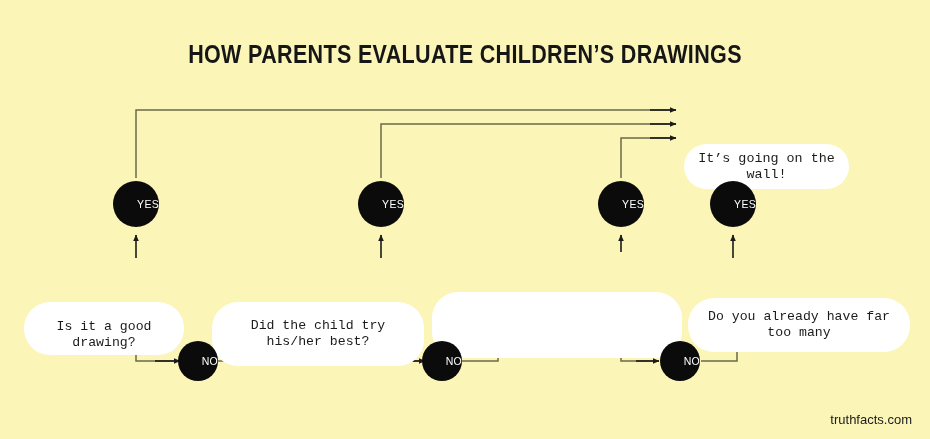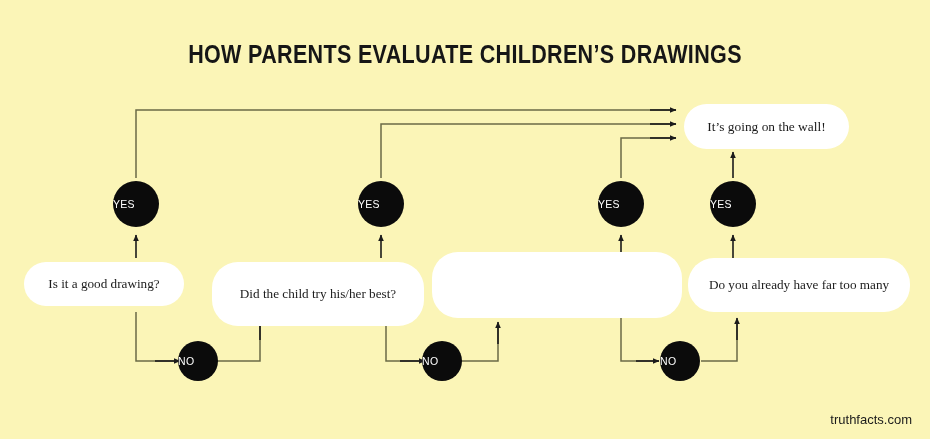--- a/index.html
+++ b/index.html
@@ -43,36 +43,37 @@
   }
   .node-box {
     position: absolute;
     background: #ffffff;
     border-radius: 26px;
     display: flex;
     align-items: center;
     justify-content: center;
     text-align: center;
     color: #1b1b1b;
-    font-family: Liberation Serif, serif;
+    font-family: Liberation Mono, monospace;
     font-size: 13.2px;
     line-height: 16px;
     box-sizing: border-box;
     padding: 4px 12px;
+    margin-top: 40px;
   }
   .node-box.result {
     font-size: 13.4px;
   }
   .circle {
     position: absolute;
     background: #0b0b0b;
     border-radius: 50%;
     display: flex;
     align-items: center;
-    justify-content: flex-start;
+    justify-content: flex-end;
     color: #ffffff;
     font-family: "Liberation Sans", sans-serif;
     font-size: 10.5px;
     letter-spacing: 0.3px;
   }
   #credit {
     position: absolute;
     right: 18px;
     bottom: 12px;
     font-family: "Liberation Sans", sans-serif;
@@ -128,21 +129,21 @@
 
       <path d="M701,361 L737,361 L737,322" stroke-width="1.5"></path>
       <path d="M737,340 L737,318" stroke="#1b1b1b" marker-end="url(#ah)"></path>
 
       <path d="M733,258 L733,235" stroke="#1b1b1b" marker-end="url(#ah)"></path>
 
       <path d="M733,178 L733,152" stroke="#1b1b1b" marker-end="url(#ah)"></path>
     </g>
   </svg>
 
-  <div class="node-box" style="left:24px; top:262px; width:160px; height:44px;">
+  <div class="node-box" style="left:24px; top:262px; width:160px; height:53px;align-items:flex-end;">
     <span>Is it a good drawing?</span>
   </div>
 
   <div class="node-box" style="left:212px; top:262px; width:212px; height:64px;">
     <span>Did the child try his/her best?</span>
   </div>
 
   <div class="node-box" style="left:432px; top:252px; width:250px; height:66px;">
     <span>
       <br>

